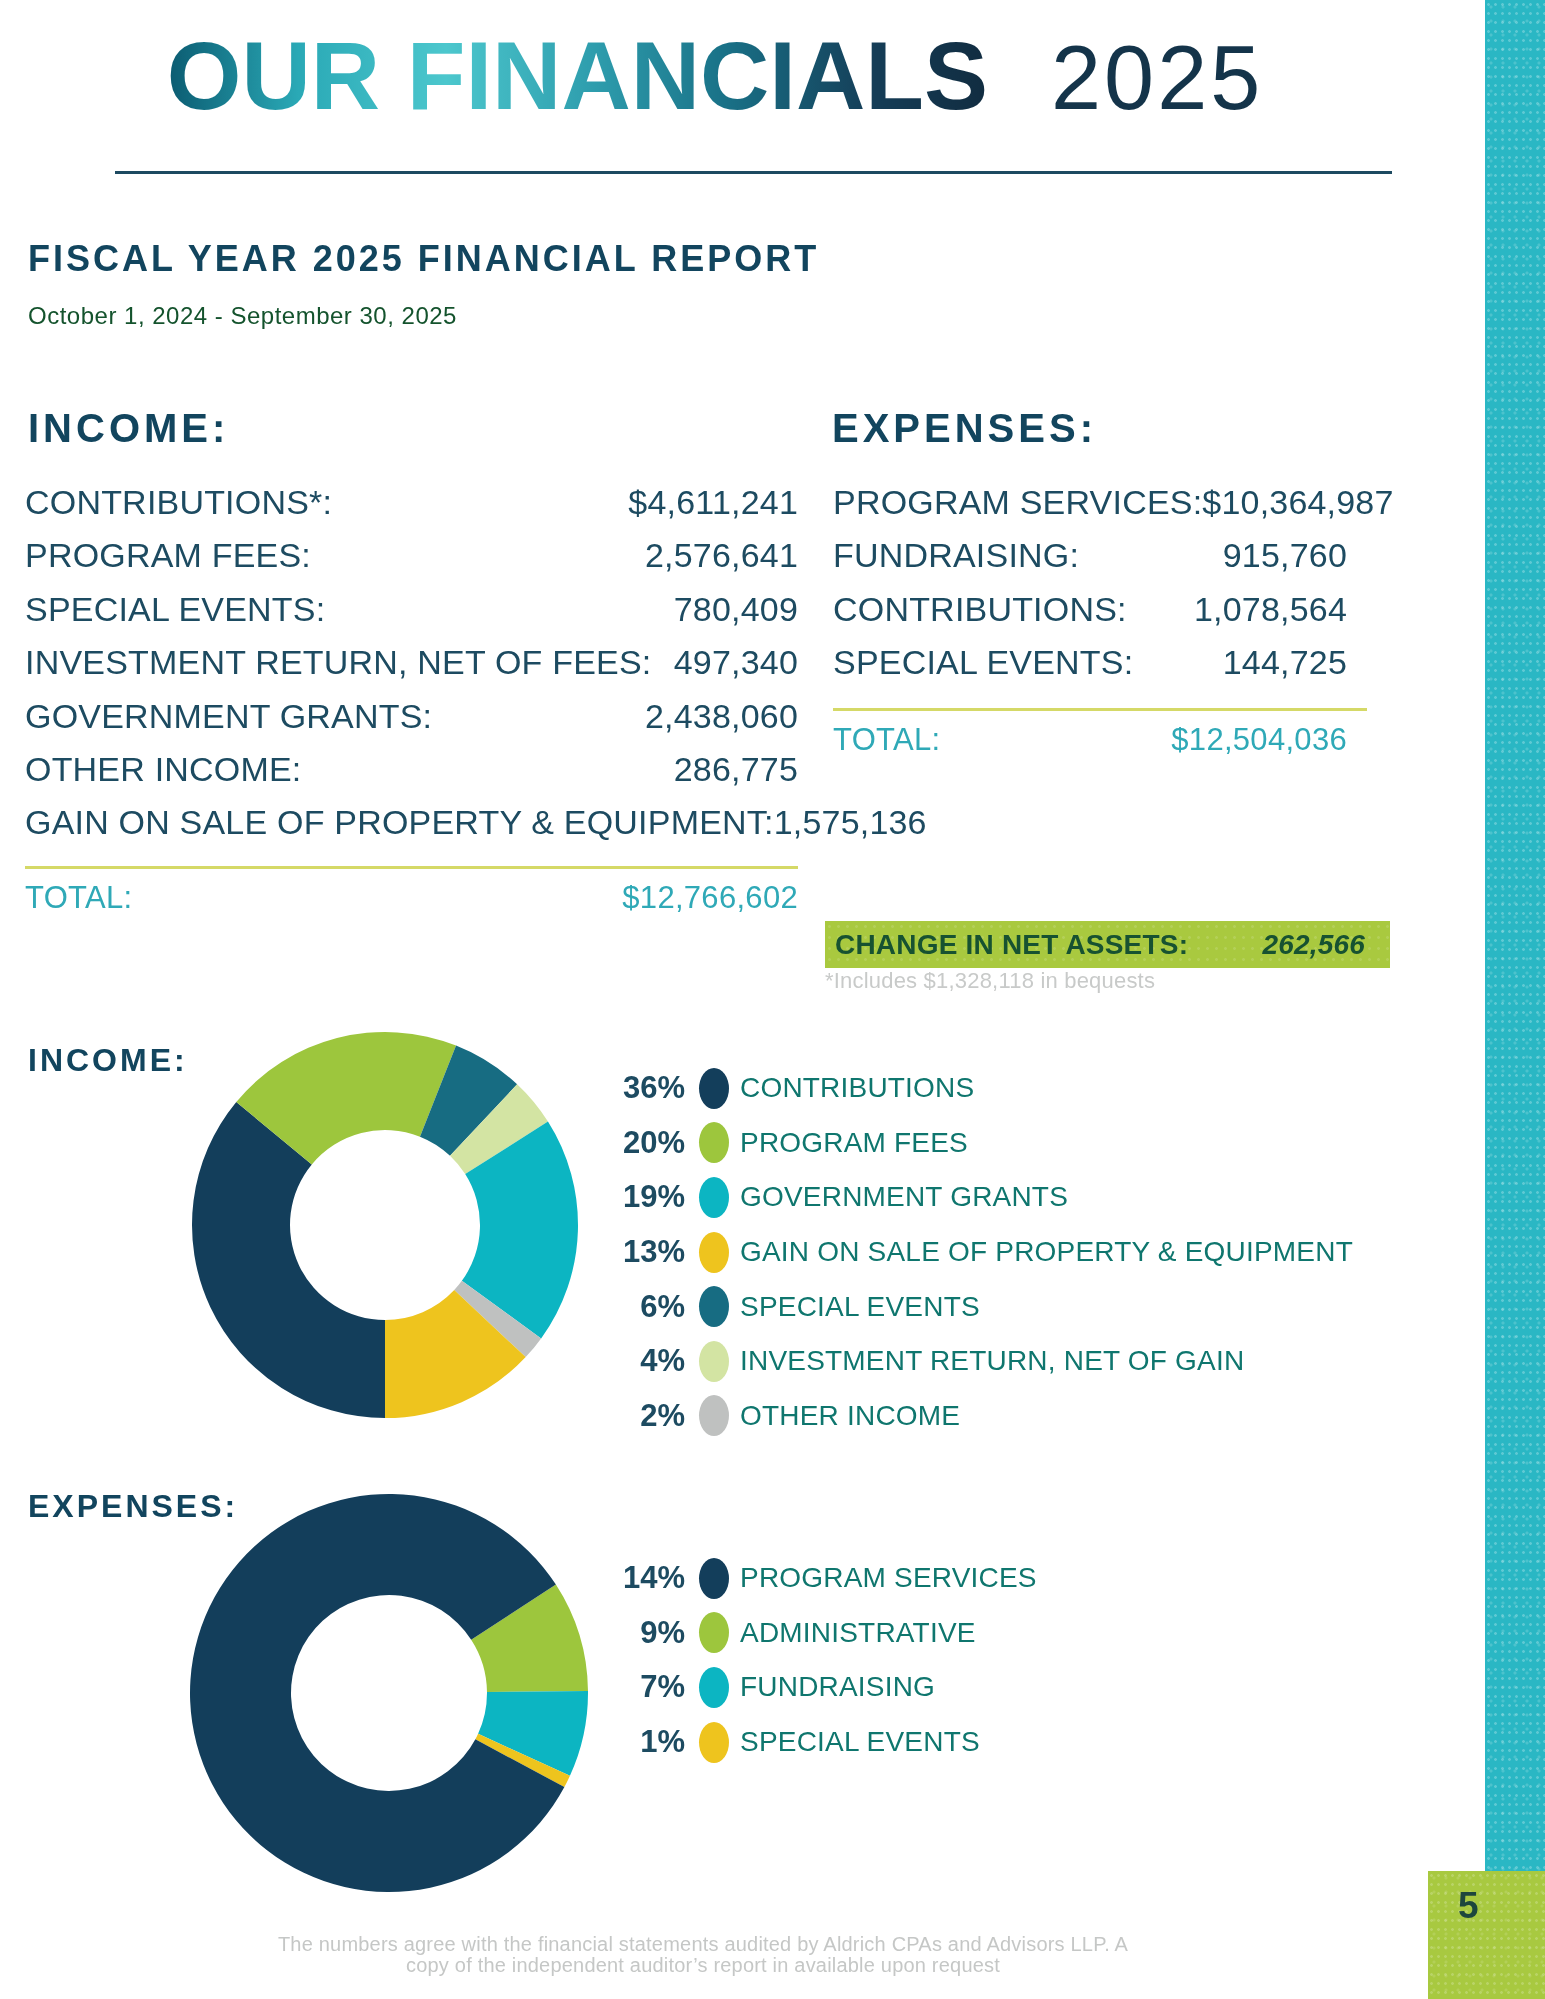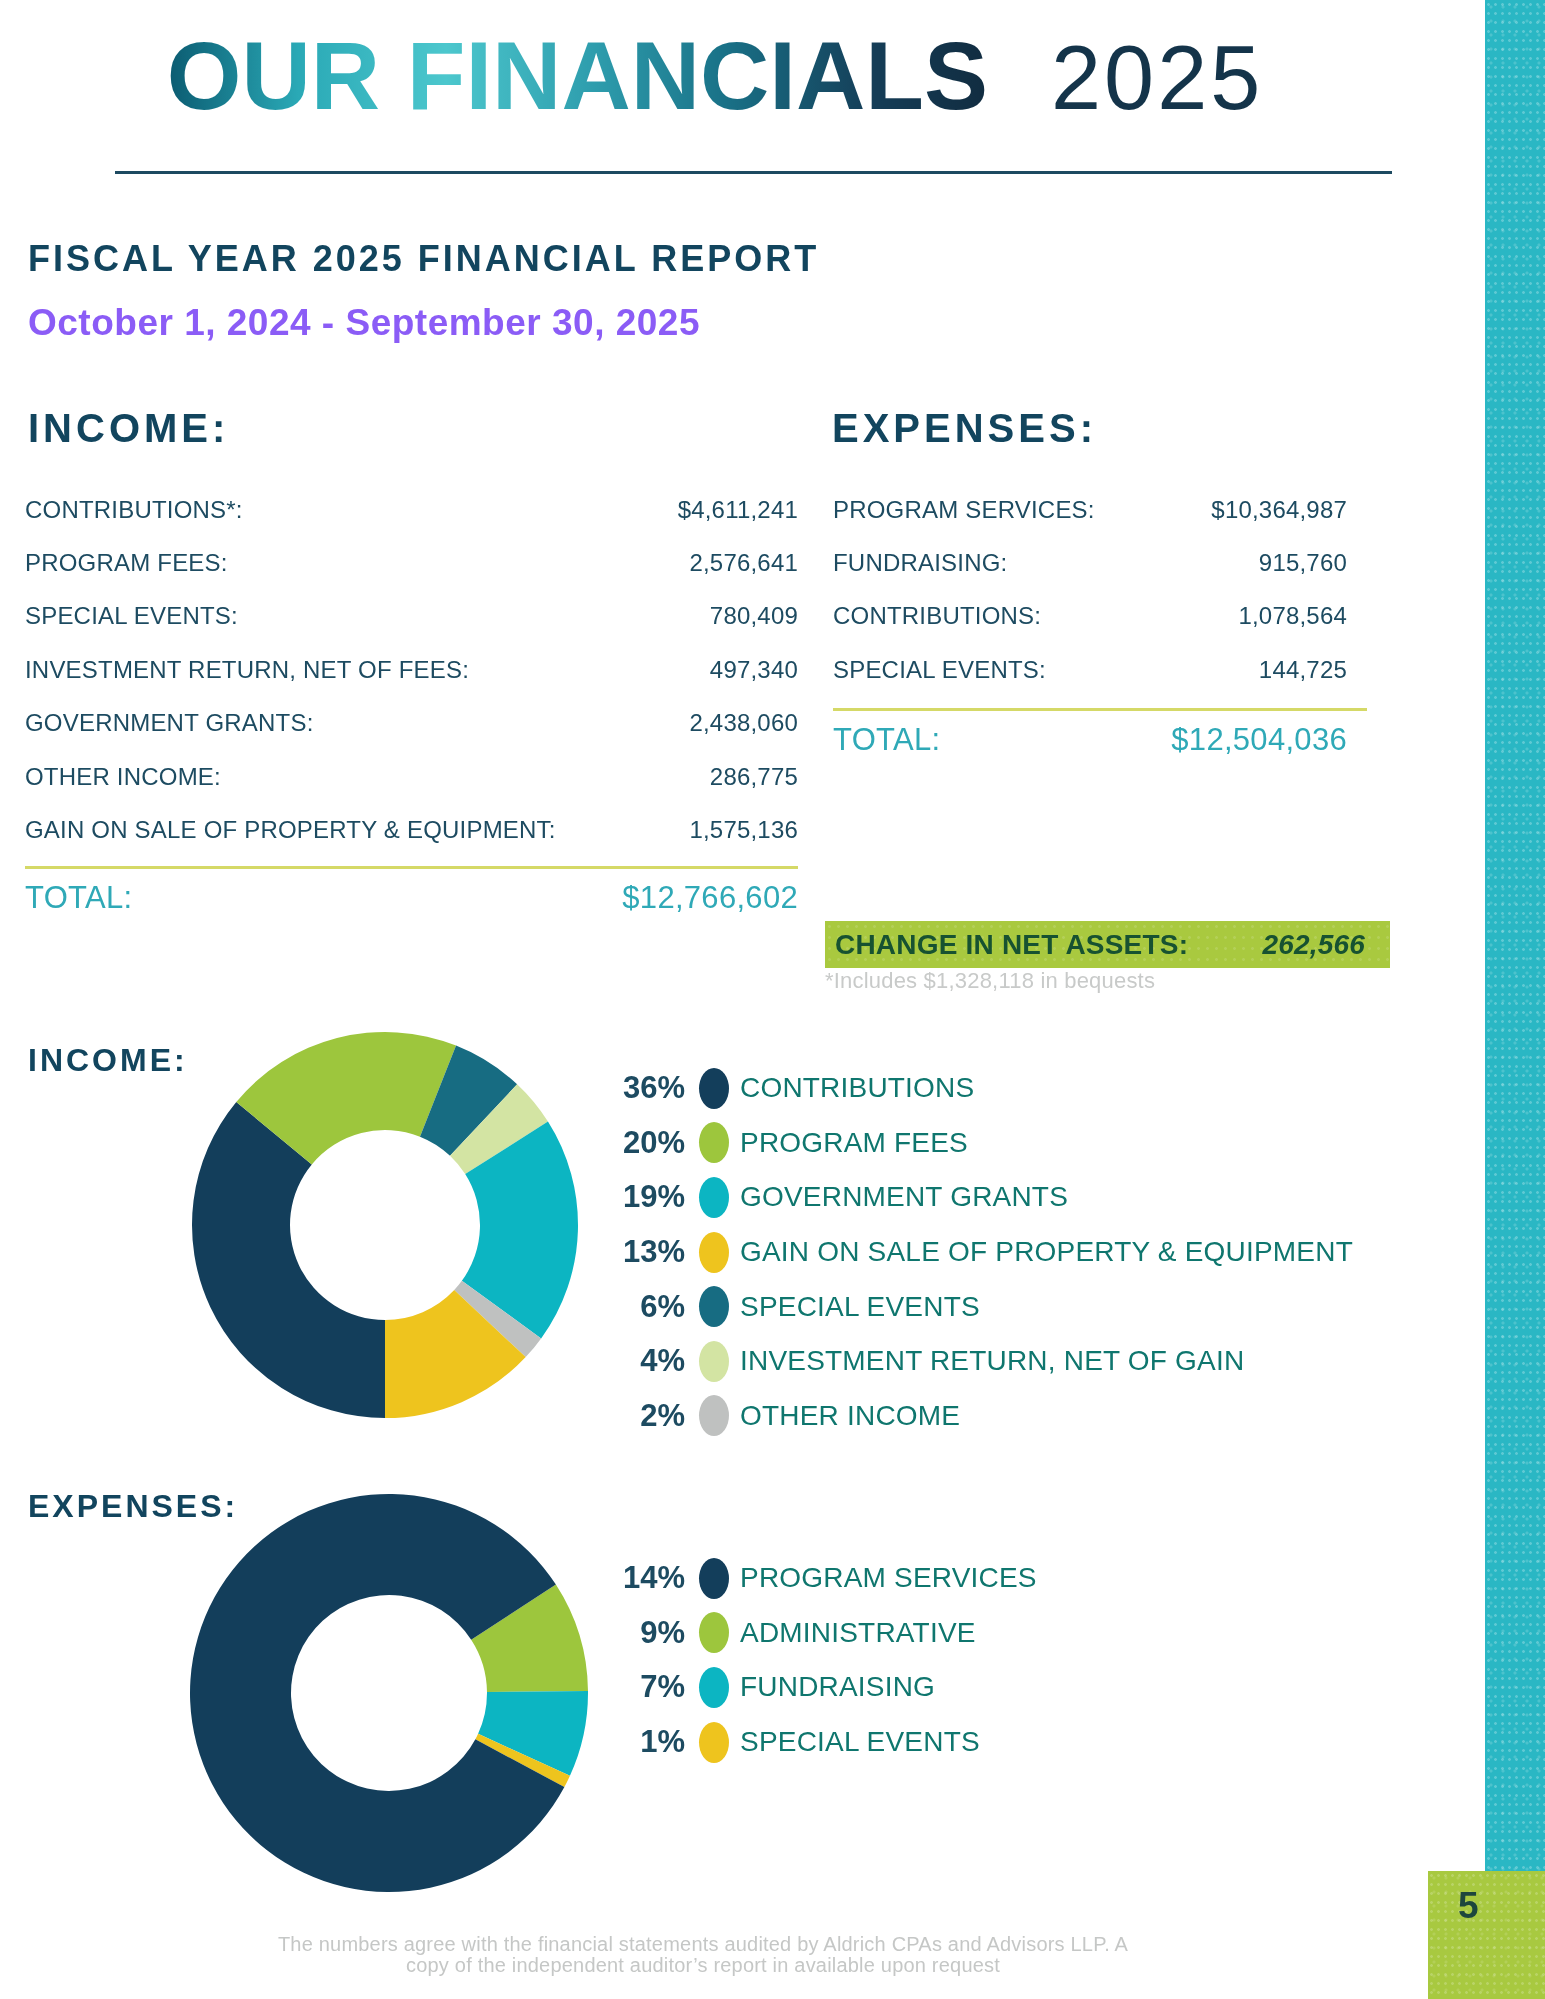--- a/index.html
+++ b/index.html
@@ -34,28 +34,28 @@
   @supports ((-webkit-background-clip:text) and (-webkit-text-fill-color:transparent)){
     .title-main{
       background:linear-gradient(90deg,#0b5b71 0%,#2aa9b6 16%,#4cc7cd 34%,#2e9dad 52%,#197187 68%,#153d57 86%,#112c40 100%);
       -webkit-background-clip:text;background-clip:text;-webkit-text-fill-color:transparent;
     }
   }
   .title-year{font-weight:400;font-size:90px;line-height:1;letter-spacing:3px;color:#14344a;margin-left:33px;}
   .title-rule{left:115px;top:171px;width:1277px;height:3px;background:#1d4a61;}
 
   .fy-heading{left:28px;top:238px;margin:0;font-size:36px;font-weight:bold;letter-spacing:3px;color:#12455e;white-space:nowrap;}
-  .fy-period{left:28px;top:302px;font-size:37px;font-weight:bold;letter-spacing:.5px;color:#8b5cf6;}
+  .fy-period{left:28px;top:302px;font-size:24px;font-weight:normal;letter-spacing:.5px;color:#14532d;}
 
   .col-heading{margin:0;font-size:40px;font-weight:bold;letter-spacing:4px;color:#12455e;white-space:nowrap;}
   .h-income{left:28px;top:406px;}
   .h-expenses{left:832px;top:406px;}
 
   .ftable{display:block;}
-  .trow{display:flex;justify-content:space-between;align-items:center;height:53.4px;font-size:24px;letter-spacing:.2px;color:#1d4b61;white-space:nowrap;}
+  .trow{display:flex;justify-content:space-between;height:53.4px;font-size:34px;letter-spacing:.2px;color:#1d4b61;white-space:nowrap;}
   .income-table{left:25px;top:483px;width:773px;}
   .expenses-table{left:833px;top:483px;width:514px;}
 
   .total-line{height:3px;background:#d5d967;}
   .line-income{left:25px;top:866px;width:773px;}
   .line-expenses{left:833px;top:708px;width:534px;}
   .total-row{display:flex;justify-content:space-between;align-items:center;font-size:31px;color:#2fa9b7;letter-spacing:.3px;white-space:nowrap;}
   .total-income{left:25px;top:880px;width:773px;}
   .total-expenses{left:833px;top:722px;width:514px;}
 

